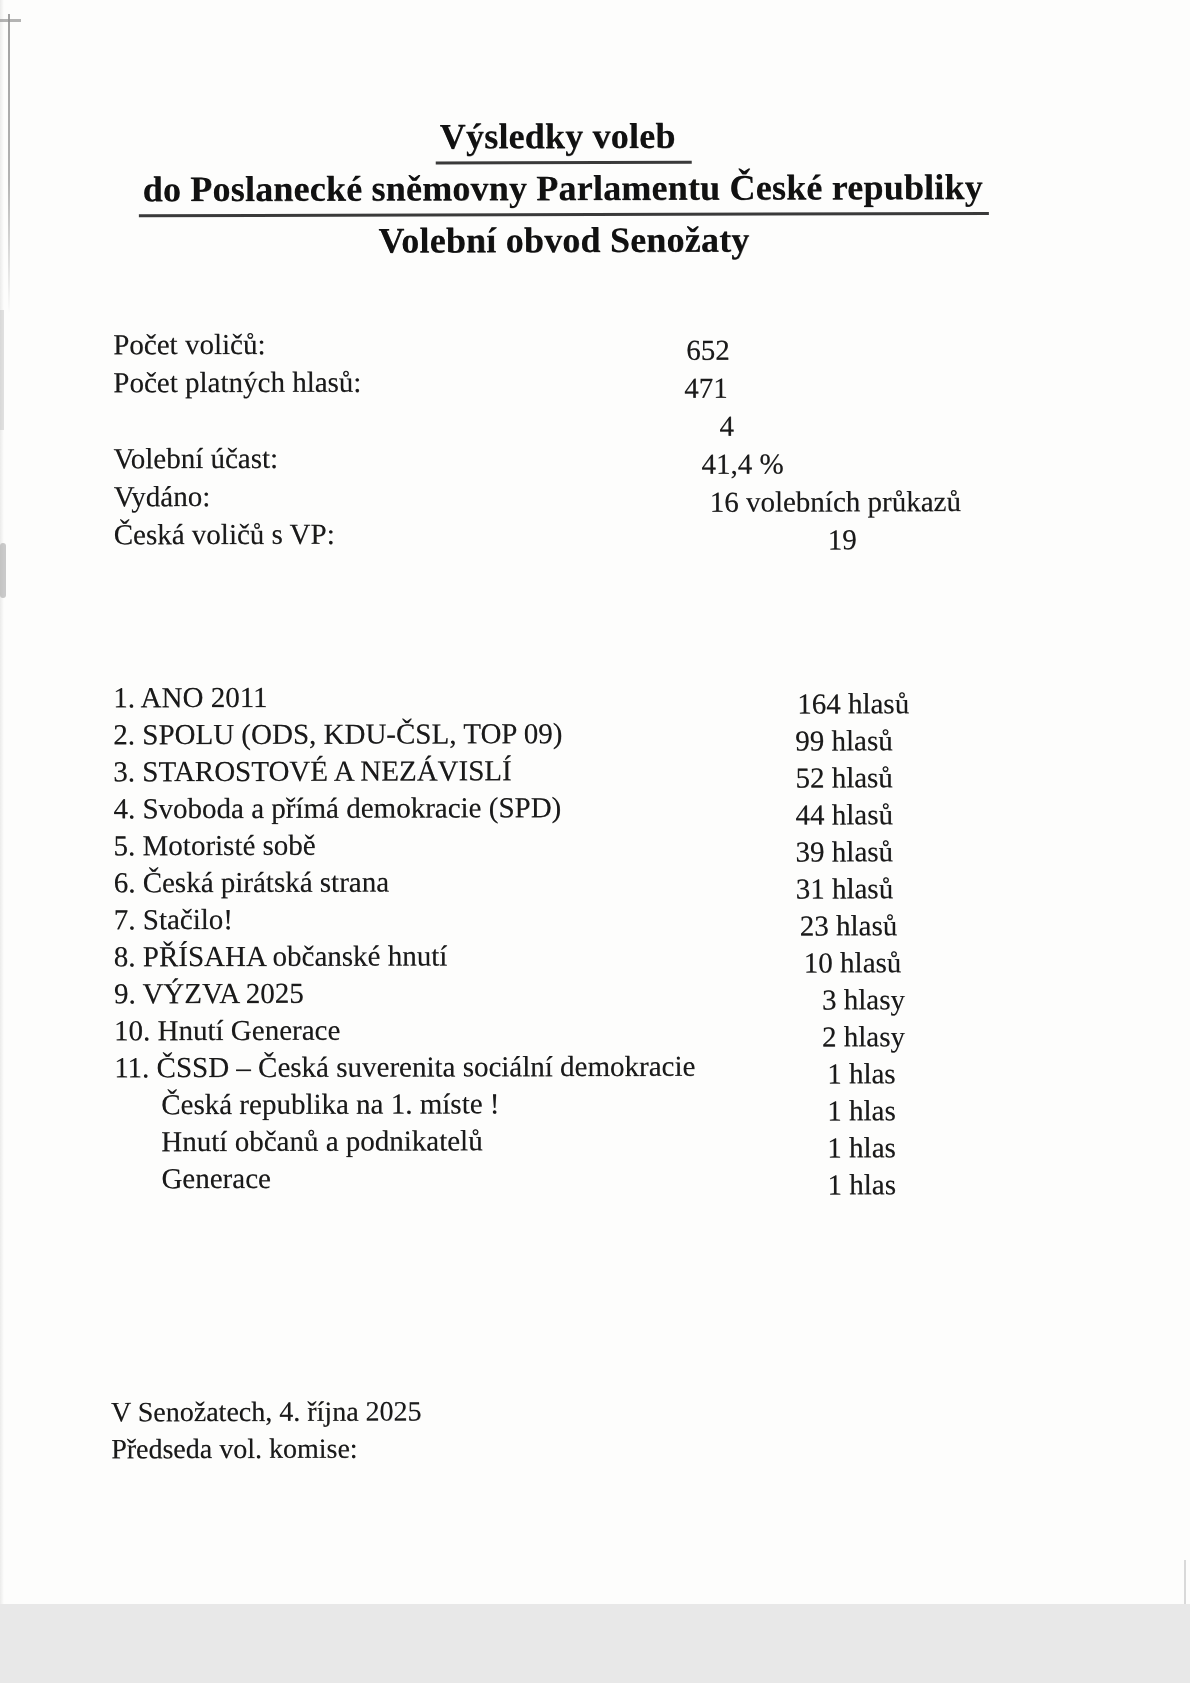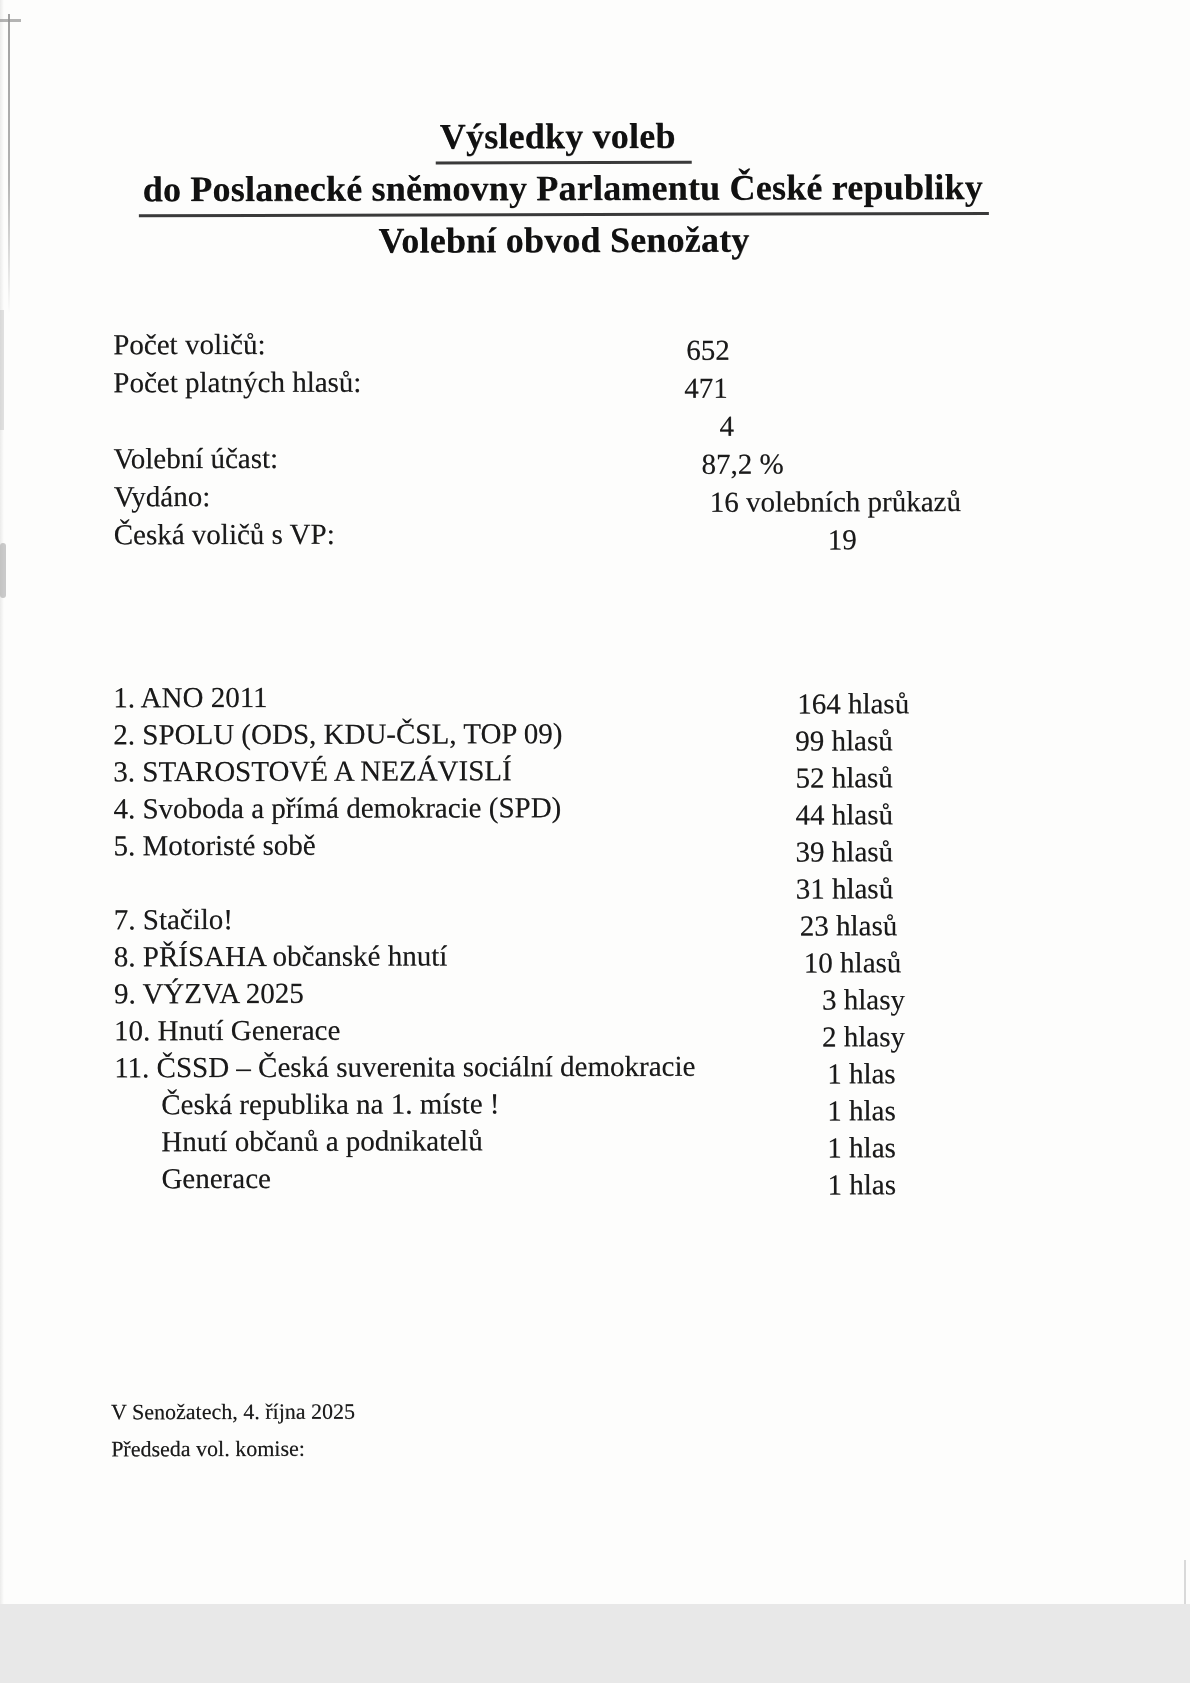--- a/index.html
+++ b/index.html
@@ -63,21 +63,21 @@
   .res-row:nth-child(6)  .res-votes{left:795px;}
   .res-row:nth-child(7)  .res-votes{left:799px;}
   .res-row:nth-child(8)  .res-votes{left:803px;}
   .res-row:nth-child(9)  .res-votes{left:821px;}
   .res-row:nth-child(10) .res-votes{left:821px;}
   .res-row:nth-child(11) .res-votes{left:826px;}
   .res-row:nth-child(12) .res-votes{left:826px;}
   .res-row:nth-child(13) .res-votes{left:826px;}
   .res-row:nth-child(14) .res-votes{left:826px;}
   
-  .footer{position:absolute;top:1392px;left:109px;font-size:22px;line-height:37px;
+  .footer{position:absolute;top:1392px;left:109px;font-size:28px;line-height:37px;
     text-shadow:0.25px 0.25px 0.4px rgba(15,15,15,.5);}
   
   .art{position:absolute;pointer-events:none;}
   .art-vline{left:8px;top:14px;width:2px;height:300px;
     background:linear-gradient(#828282,#9a9a9a 55%,rgba(170,170,170,0));opacity:.75;}
   .art-tick{left:0;top:19px;width:21px;height:3px;background:#949494;opacity:.7;}
   .art-smudge1{left:0;top:310px;width:4px;height:120px;background:#c6c6c6;opacity:.5;}
   .art-smudge2{left:0;top:543px;width:6px;height:55px;background:#a8a8a8;
     border-radius:3px;opacity:.6;}
   .art-bottomline{left:6px;top:1663px;width:535px;height:2.5px;
@@ -107,21 +107,21 @@
       </div>
       <div class="sum-row">
         <span class="sum-label">Počet platných hlasů:</span>
         <span class="sum-value">471</span>
       </div>
       <div class="sum-row">
         <span class="sum-value">4</span>
       </div>
       <div class="sum-row">
         <span class="sum-label">Volební účast:</span>
-        <span class="sum-value">87,2 %</span>
+        <span class="sum-value">41,4 %</span>
       </div>
       <div class="sum-row">
         <span class="sum-label">Vydáno:</span>
         <span class="sum-value">16 volebních průkazů</span>
       </div>
       <div class="sum-row">
         <span class="sum-label">Česká voličů s VP:</span>
         <span class="sum-value">19</span>
       </div>
     </div>
@@ -141,20 +141,21 @@
       </div>
       <div class="res-row">
         <span class="res-label">4. Svoboda a přímá demokracie (SPD)</span>
         <span class="res-votes"><span>44</span> <span>hlasů</span></span>
       </div>
       <div class="res-row">
         <span class="res-label">5. Motoristé sobě</span>
         <span class="res-votes"><span>39</span> <span>hlasů</span></span>
       </div>
       <div class="res-row">
+        <span class="res-label">6. Česká pirátská strana</span>
         <span class="res-votes"><span>31</span> <span>hlasů</span></span>
       </div>
       <div class="res-row">
         <span class="res-label">7. Stačilo!</span>
         <span class="res-votes"><span>23</span> <span>hlasů</span></span>
       </div>
       <div class="res-row">
         <span class="res-label">8. PŘÍSAHA občanské hnutí</span>
         <span class="res-votes"><span>10</span> <span>hlasů</span></span>
       </div>

